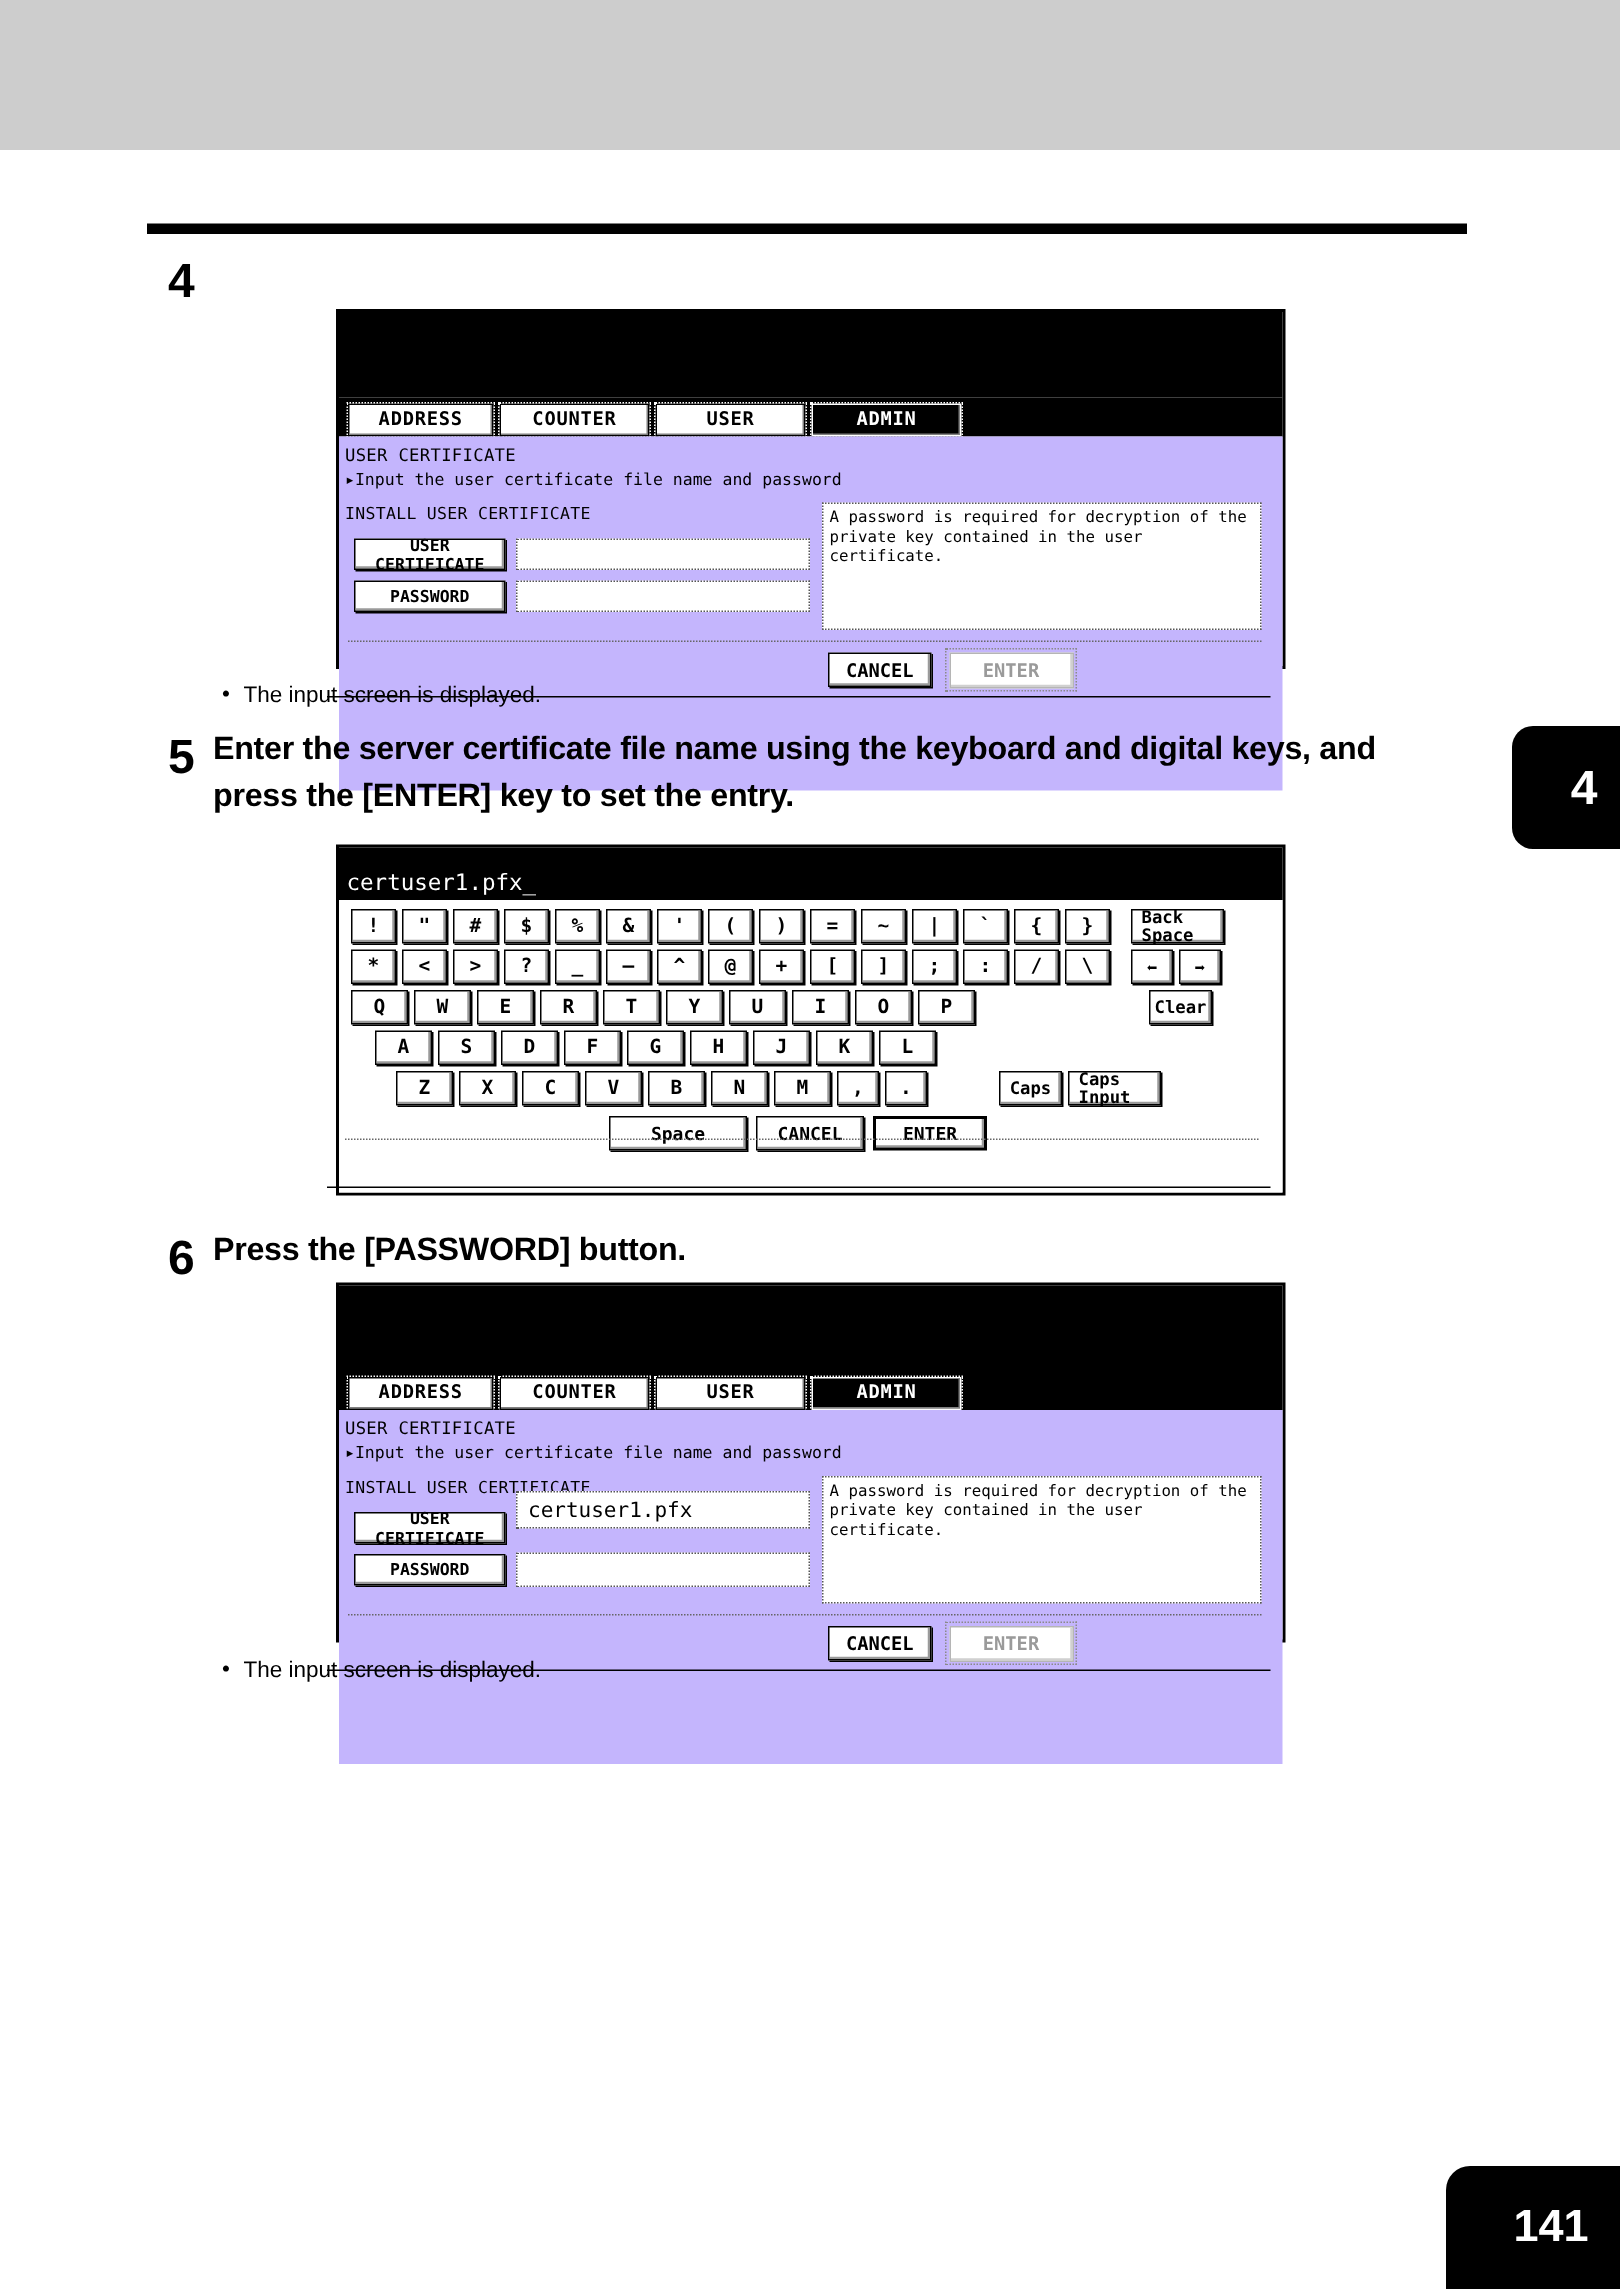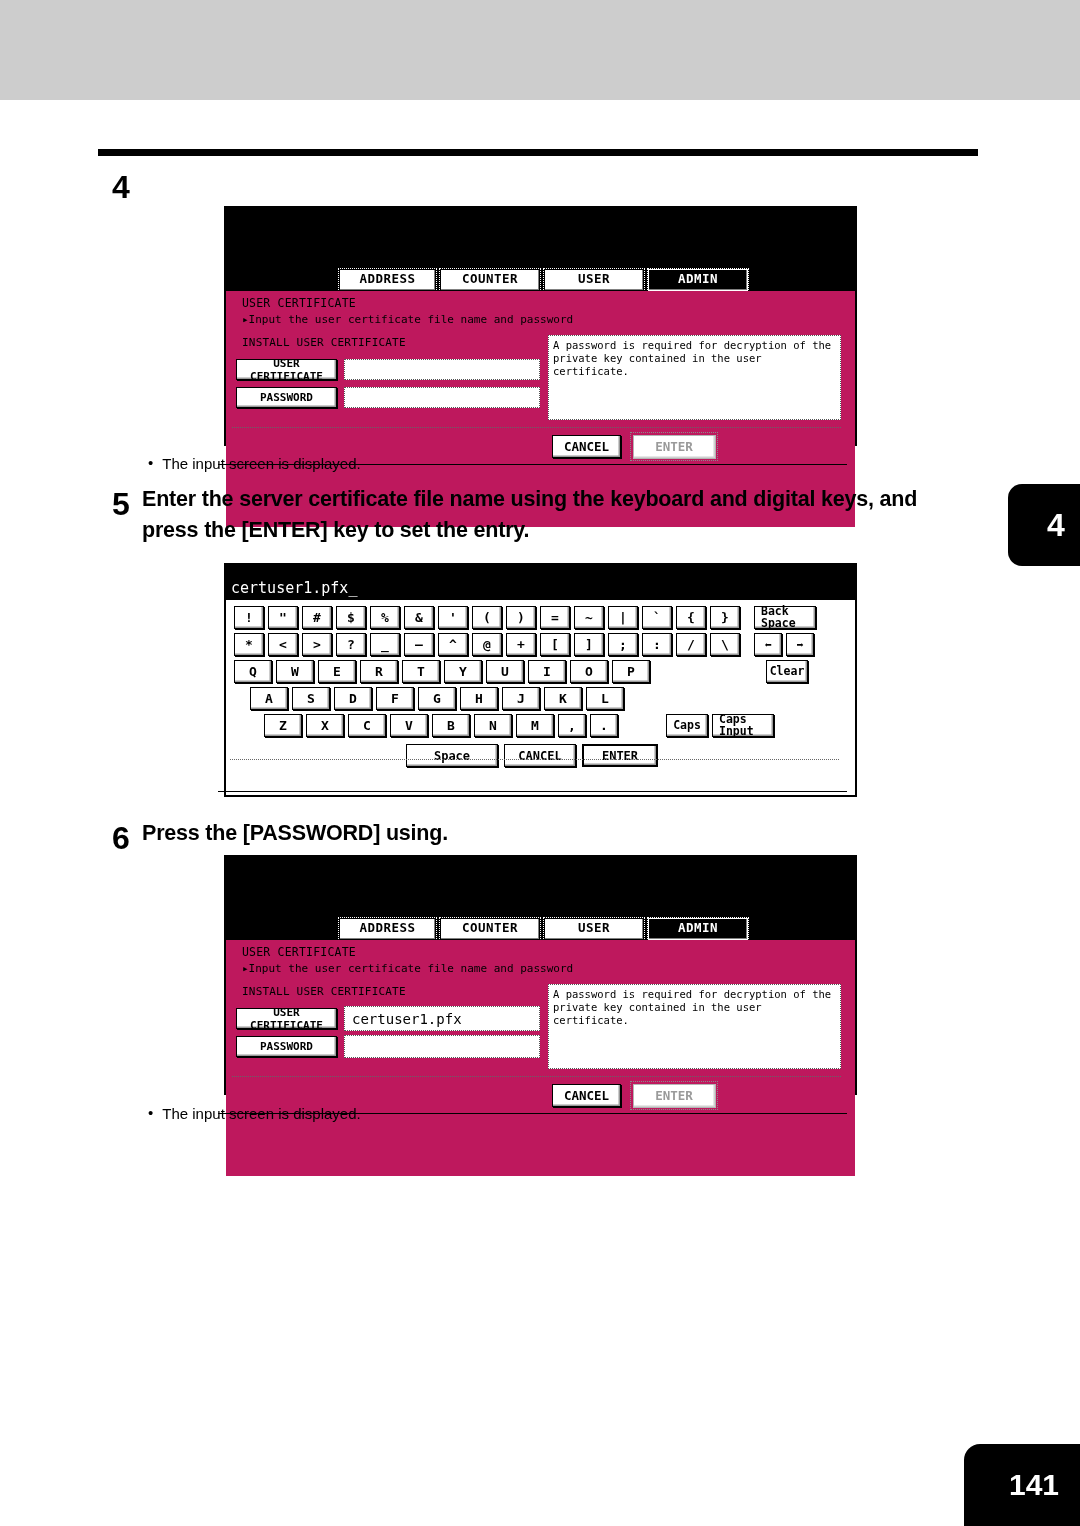--- a/index.html
+++ b/index.html
@@ -35,32 +35,32 @@
     font-size:21.5px;font-weight:bold;line-height:1.45;letter-spacing:-0.2px;
   }
   .caption{
     position:absolute;font-size:15px;color:#000;
     display:flex;align-items:flex-start;gap:9px;
   }
   .caption .bullet{font-size:15px;line-height:1.1;}
   
   .lcd{position:absolute;border:2px solid #000;background:#fff;box-sizing:border-box;}
   .lcd-black{background:#000;width:100%;box-sizing:border-box;}
-  .tabrow{position:relative;height:26px;background:#000;display:flex;align-items:flex-end;padding-left:6px;gap:4px;box-sizing:border-box;justify-content:center;}
+  .tabrow{position:relative;height:26px;background:#000;display:flex;align-items:flex-end;padding-left:6px;gap:4px;box-sizing:border-box;}
   .tab{
     font-family:"DejaVu Sans Mono",monospace;
     font-size:12.5px;font-weight:bold;letter-spacing:0.5px;
     height:22px;line-height:18px;text-align:center;
     box-sizing:border-box;
     border:1.5px solid #000;outline:1px dotted #fff;outline-offset:0px;
     background:#fff;color:#000;
     box-shadow:inset -1px -1px 0 #808080;
   }
   .tab.sel{background:#000;color:#fff;border:1.5px solid #fff;outline:1px dotted #fff;}
-  .panel-body{background:#be185d;padding:5px 8px 0 16px;box-sizing:border-box;position:relative;height:100%;}
+  .panel-body{background:#c4b5fd;padding:5px 8px 0 4px;box-sizing:border-box;position:relative;height:100%;}
   .mono{font-family:"DejaVu Sans Mono",monospace;}
   .ttl{font-size:11.5px;letter-spacing:0.2px;}
   .sub{font-size:11px;letter-spacing:0px;margin-top:3px;}
   .sect{font-size:11px;margin-top:10px;letter-spacing:0.2px;}
   .btn3d{
     font-family:"DejaVu Sans Mono",monospace;
     background:#fff;color:#000;text-align:center;box-sizing:border-box;
     border:1.5px solid #000;
     box-shadow:inset -1.5px -1.5px 0 #9a9a9a, 1px 1px 0 #000;
     font-size:11px;font-weight:bold;
@@ -244,38 +244,38 @@
       <div class="key cancel">CANCEL</div>
       <div class="key enter">ENTER</div>
     </div>
 
     <div class="solidline" style="position:absolute;left:-8px;top:191px;width:629px;"></div>
   </div>
 </div>
 
 <div class="step" style="left:112px;top:818px;width:860px;">
   <div class="step-num">6</div>
-  <div class="step-text">Press the [PASSWORD] using.</div>
+  <div class="step-text">Press the [PASSWORD] button.</div>
 </div>
 
 <div class="lcd" style="left:224px;top:855px;width:633px;height:240px;">
   <div class="lcd-black" style="height:57px;"></div>
   <div class="tabrow">
     <div class="tab" style="width:97px;">ADDRESS</div>
     <div class="tab" style="width:100px;">COUNTER</div>
     <div class="tab" style="width:100px;">USER</div>
     <div class="tab sel" style="width:100px;">ADMIN</div>
   </div>
   <div class="panel-body">
     <div class="mono ttl">USER CERTIFICATE</div>
     <div class="mono sub">▸Input the user certificate file name and password</div>
     <div class="mono sect">INSTALL USER CERTIFICATE</div>
 
     <div class="btn3d" style="position:absolute;left:10px;top:68px;width:101px;height:21px;">USER CERTIFICATE</div>
-    <div class="field" style="position:absolute;left:118px;top:66px;width:196px;height:25px;">certuser1.pfx</div>
+    <div class="field" style="position:absolute;left:118px;top:54px;width:196px;height:25px;">certuser1.pfx</div>
 
     <div class="btn3d" style="position:absolute;left:10px;top:96px;width:101px;height:21px;">PASSWORD</div>
     <div class="field" style="position:absolute;left:118px;top:95px;width:196px;height:23px;"></div>
 
     <div class="helpbox" style="position:absolute;left:322px;top:44px;width:293px;height:85px;">A password is required for decryption of the private key contained in the user certificate.</div>
 
     <div class="dashline" style="position:absolute;left:6px;top:136px;width:609px;"></div>
 
     <div class="btn3d" style="position:absolute;left:326px;top:144px;width:69px;height:23px;font-size:12.5px;">CANCEL</div>
     <div class="btn-dis-wrap" style="position:absolute;left:404px;top:141px;width:88px;height:29px;">

